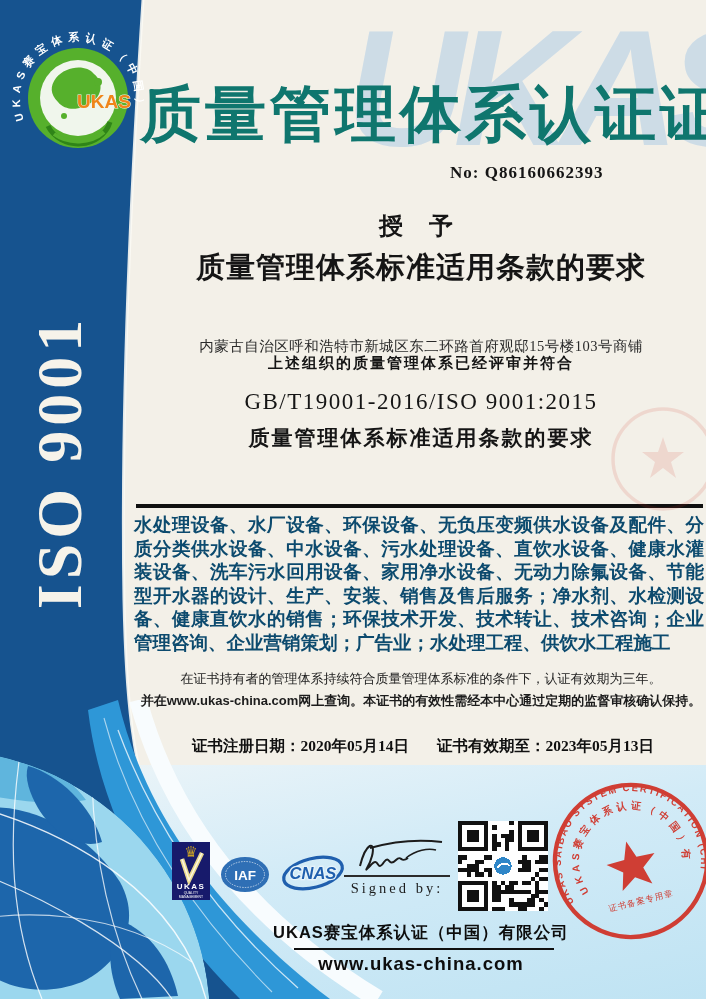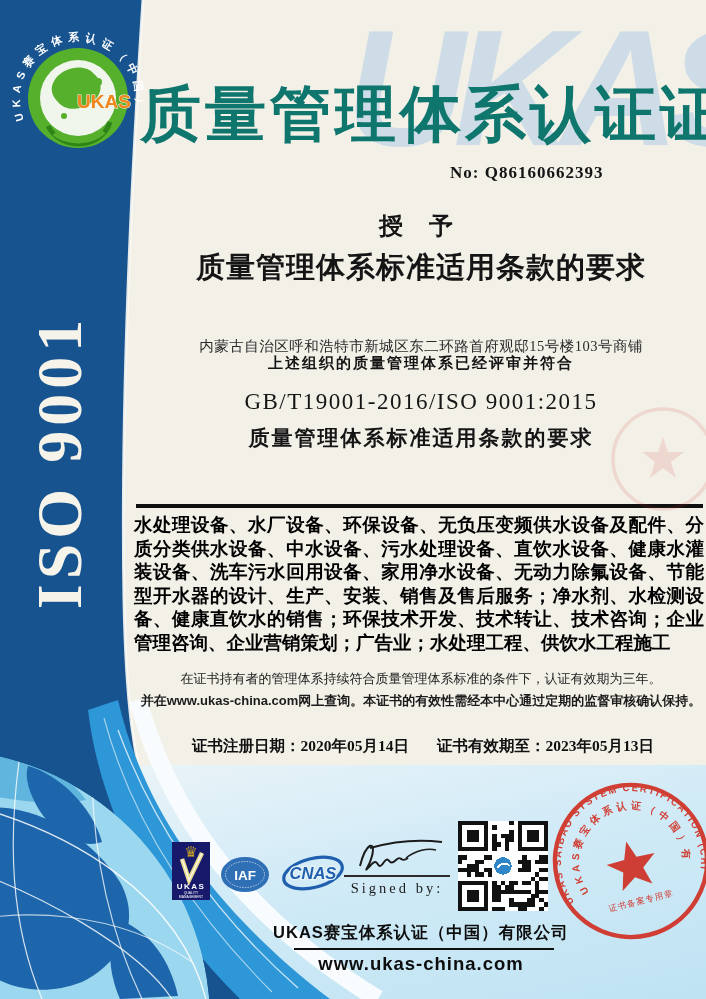--- a/index.html
+++ b/index.html
@@ -50,21 +50,21 @@
   #company { top:248px; font-size:29px; font-weight:bold; letter-spacing:1px; }
   #address { top:305px; font-size:14.5px; color:#2a2a2a; letter-spacing:.5px;margin-top:32px; }
   #stmt1 { top:354px; font-size:15px; font-weight:bold; letter-spacing:2px; }
   #standard { top:389px; font-size:23px; letter-spacing:1.5px; font-weight:500; }
   #stmt2 { top:424px; font-size:21px; font-weight:bold; letter-spacing:2px; }
   #scope-head { top:469px; font-size:23px; font-weight:bold; letter-spacing:2px; }
   #scope-rule { position:absolute; left:136px; width:567px; top:504px; height:3.5px; background:#101010; }
   #scope-text {
     position:absolute; left:134px; width:570px; top:513px;
     font-size:18.5px; font-weight:bold; line-height:23.5px;
-    text-align:justify; color:#000000; white-space:normal;
+    text-align:justify; color:#0c4a6e; white-space:normal;
   }
   #note1 { top:670px; font-size:13px; font-weight:normal; color:#1c1c1c; }
   #note2 { top:692px; font-size:13px; font-weight:bold; color:#1c1c1c; }
   .date-item { position:absolute; top:736px; font-size:15.5px; font-weight:bold; color:#101010; white-space:nowrap; }
   #reg-date { left:192px; }
   #exp-date { left:437px; }
   .date-val { font-family:"Liberation Serif","DejaVu Serif",serif; font-weight:bold; }
 
   
   #faint-seal { position:absolute; left:608px; top:404px; opacity:.13; }

